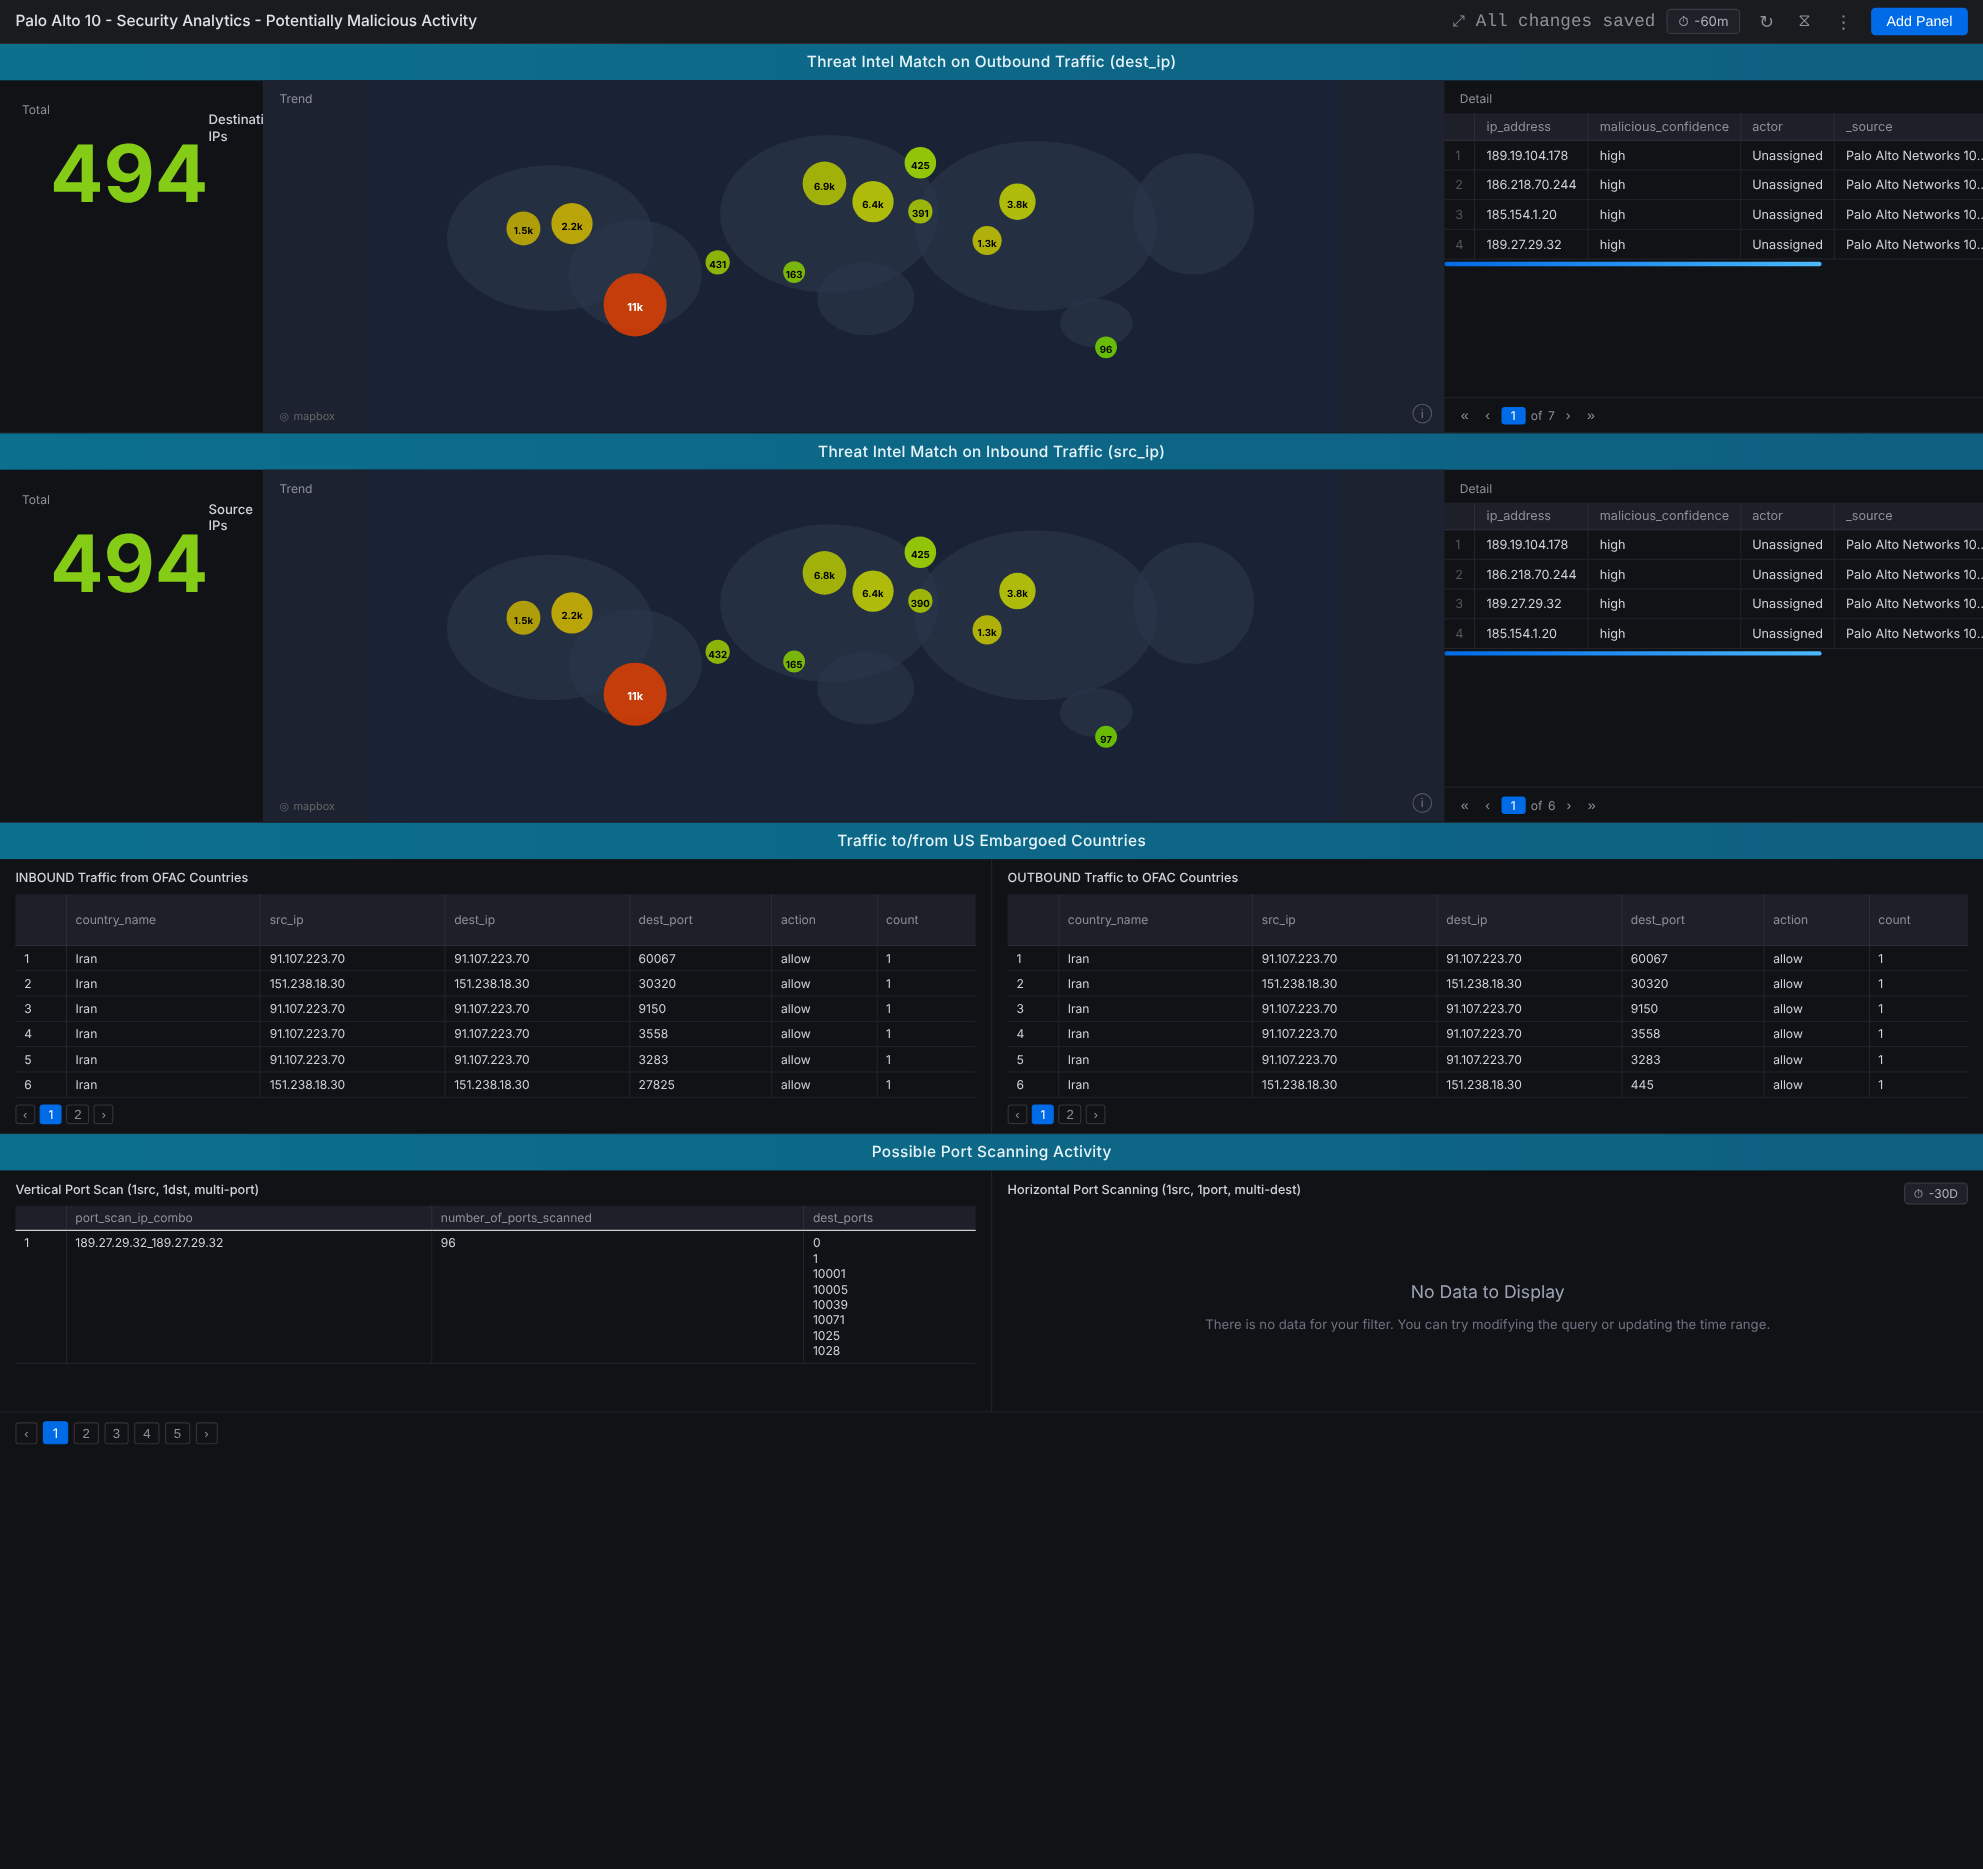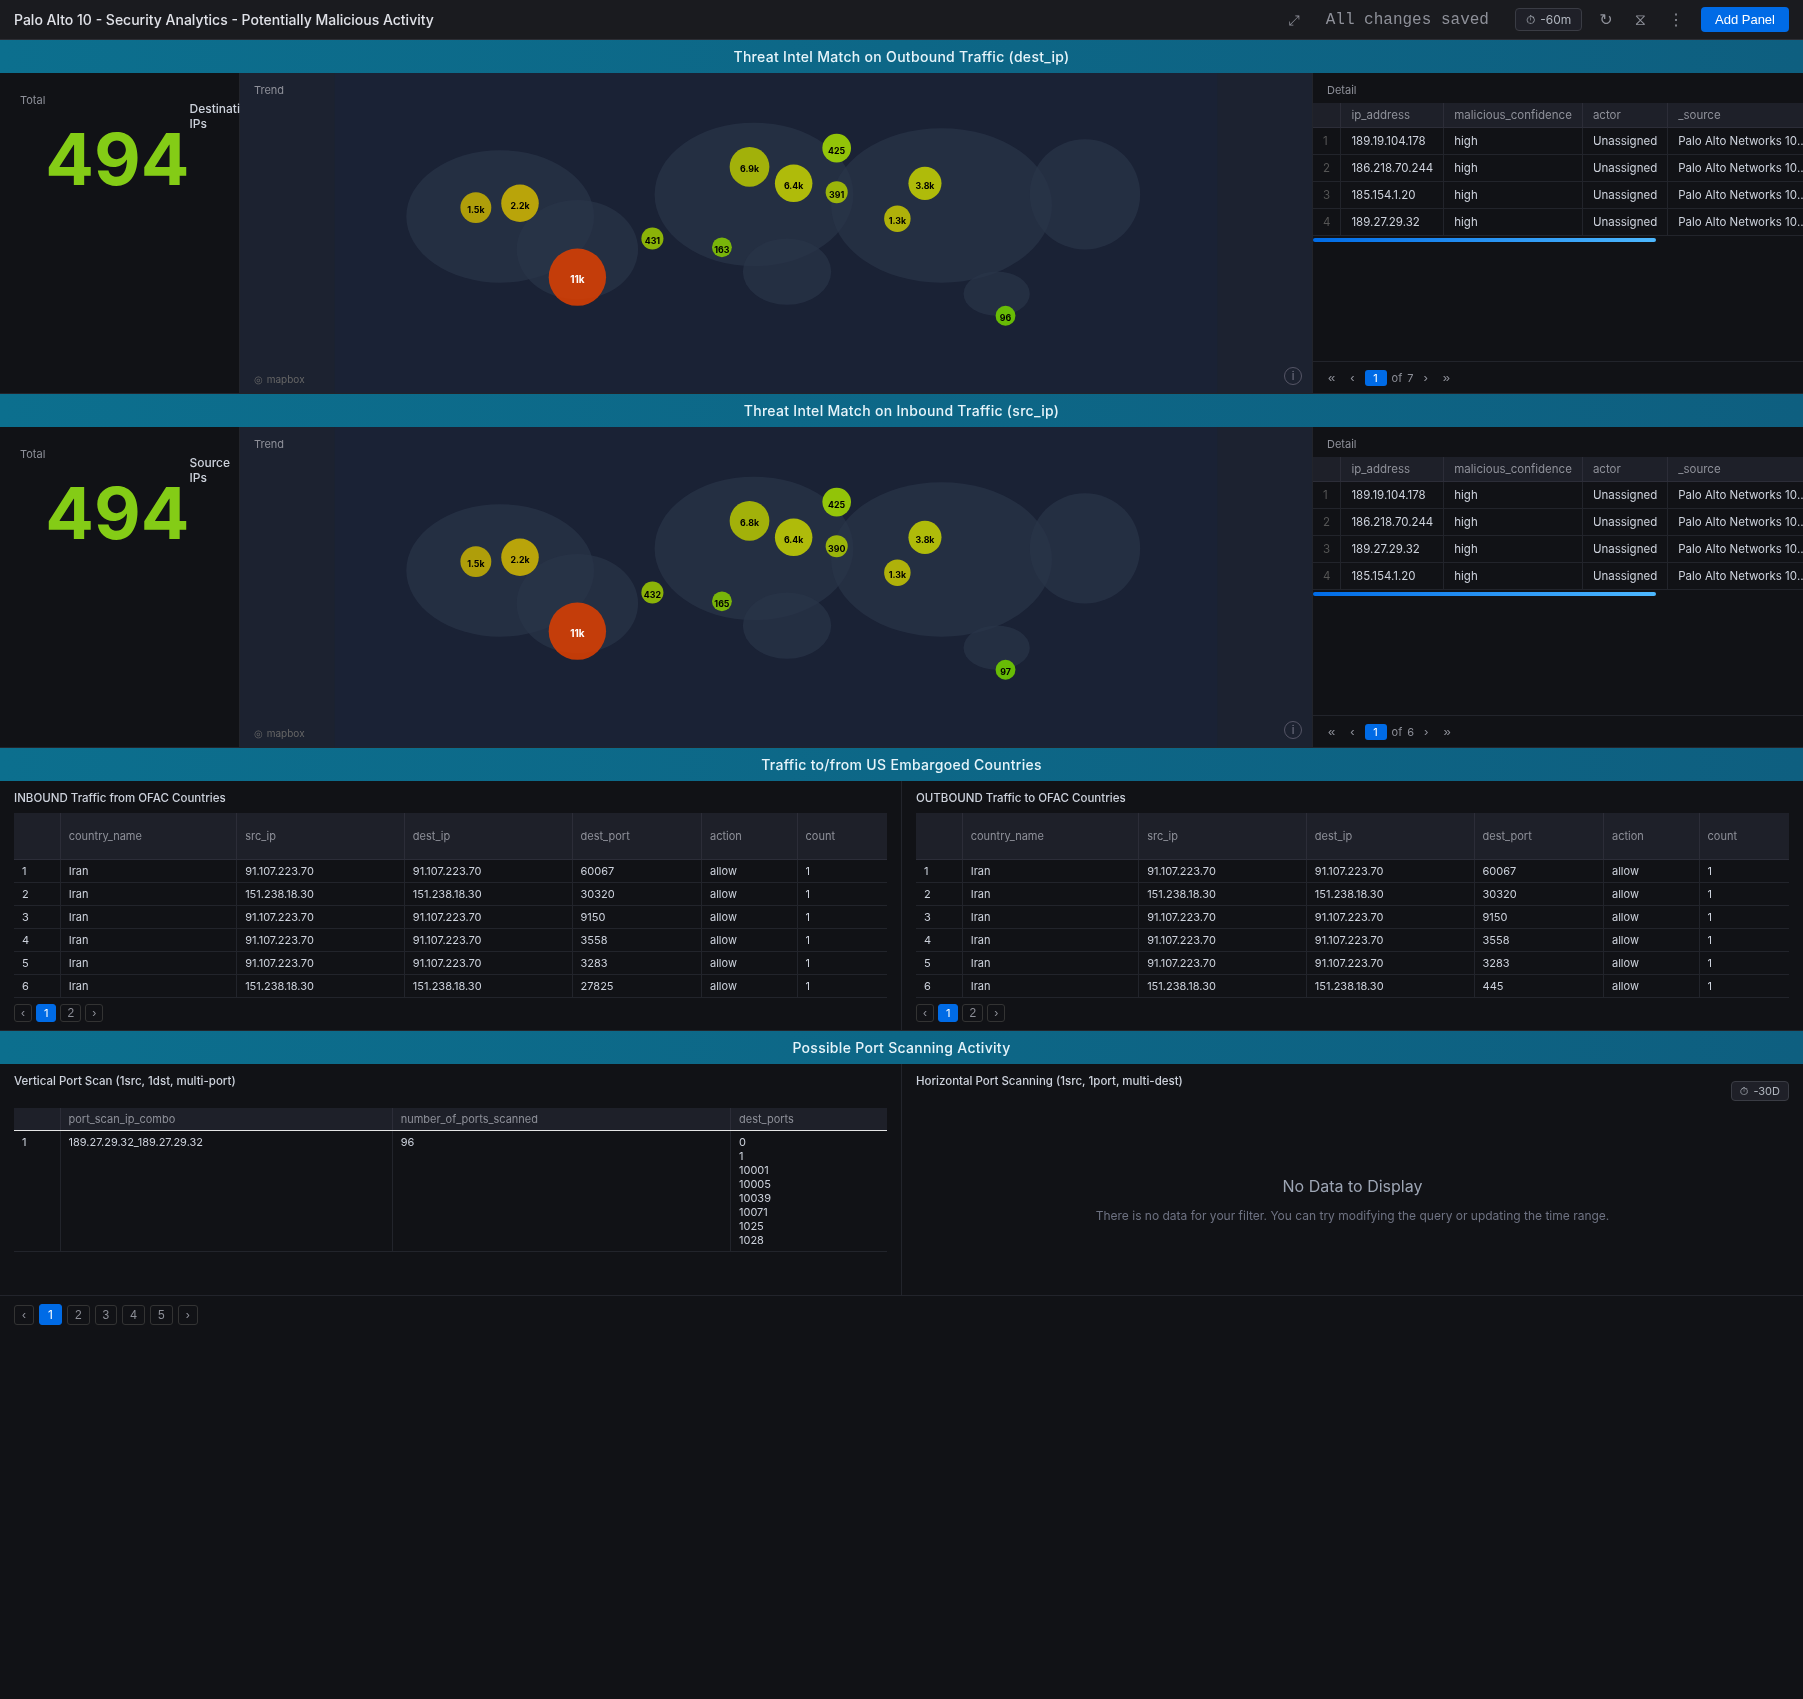--- a/index.html
+++ b/index.html
@@ -13,21 +13,21 @@
     }
 
     
     .top-bar {
       background: #1a1b1f;
       border-bottom: 1px solid #2c2d33;
       display: flex;
       align-items: center;
       padding: 0 14px;
       height: 40px;
-      gap: 26px;
+      gap: 10px;
     }
     .top-bar-title {
       font-size: 14px;
       font-weight: 500;
       color: #e0e2e8;
       flex: 1;
     }
     .top-bar-right {
       display: flex;
       align-items: center;
@@ -304,21 +304,21 @@
     }
     .portscan-half {
       flex: 1;
       padding: 10px 14px;
       border-right: 1px solid #22242b;
     }
     .portscan-half:last-child { border-right: none; }
     .portscan-sub-label {
       font-size: 11.5px;
       color: #cdd2dc;
-      margin-bottom: 20px;
+      margin-bottom: 8px;
       font-weight: 500;
     }
     .portscan-sub-right {
       display: flex;
       align-items: center;
       justify-content: space-between;
       margin-bottom: 8px;
     }
     .portscan-table {
       width: 100%;

